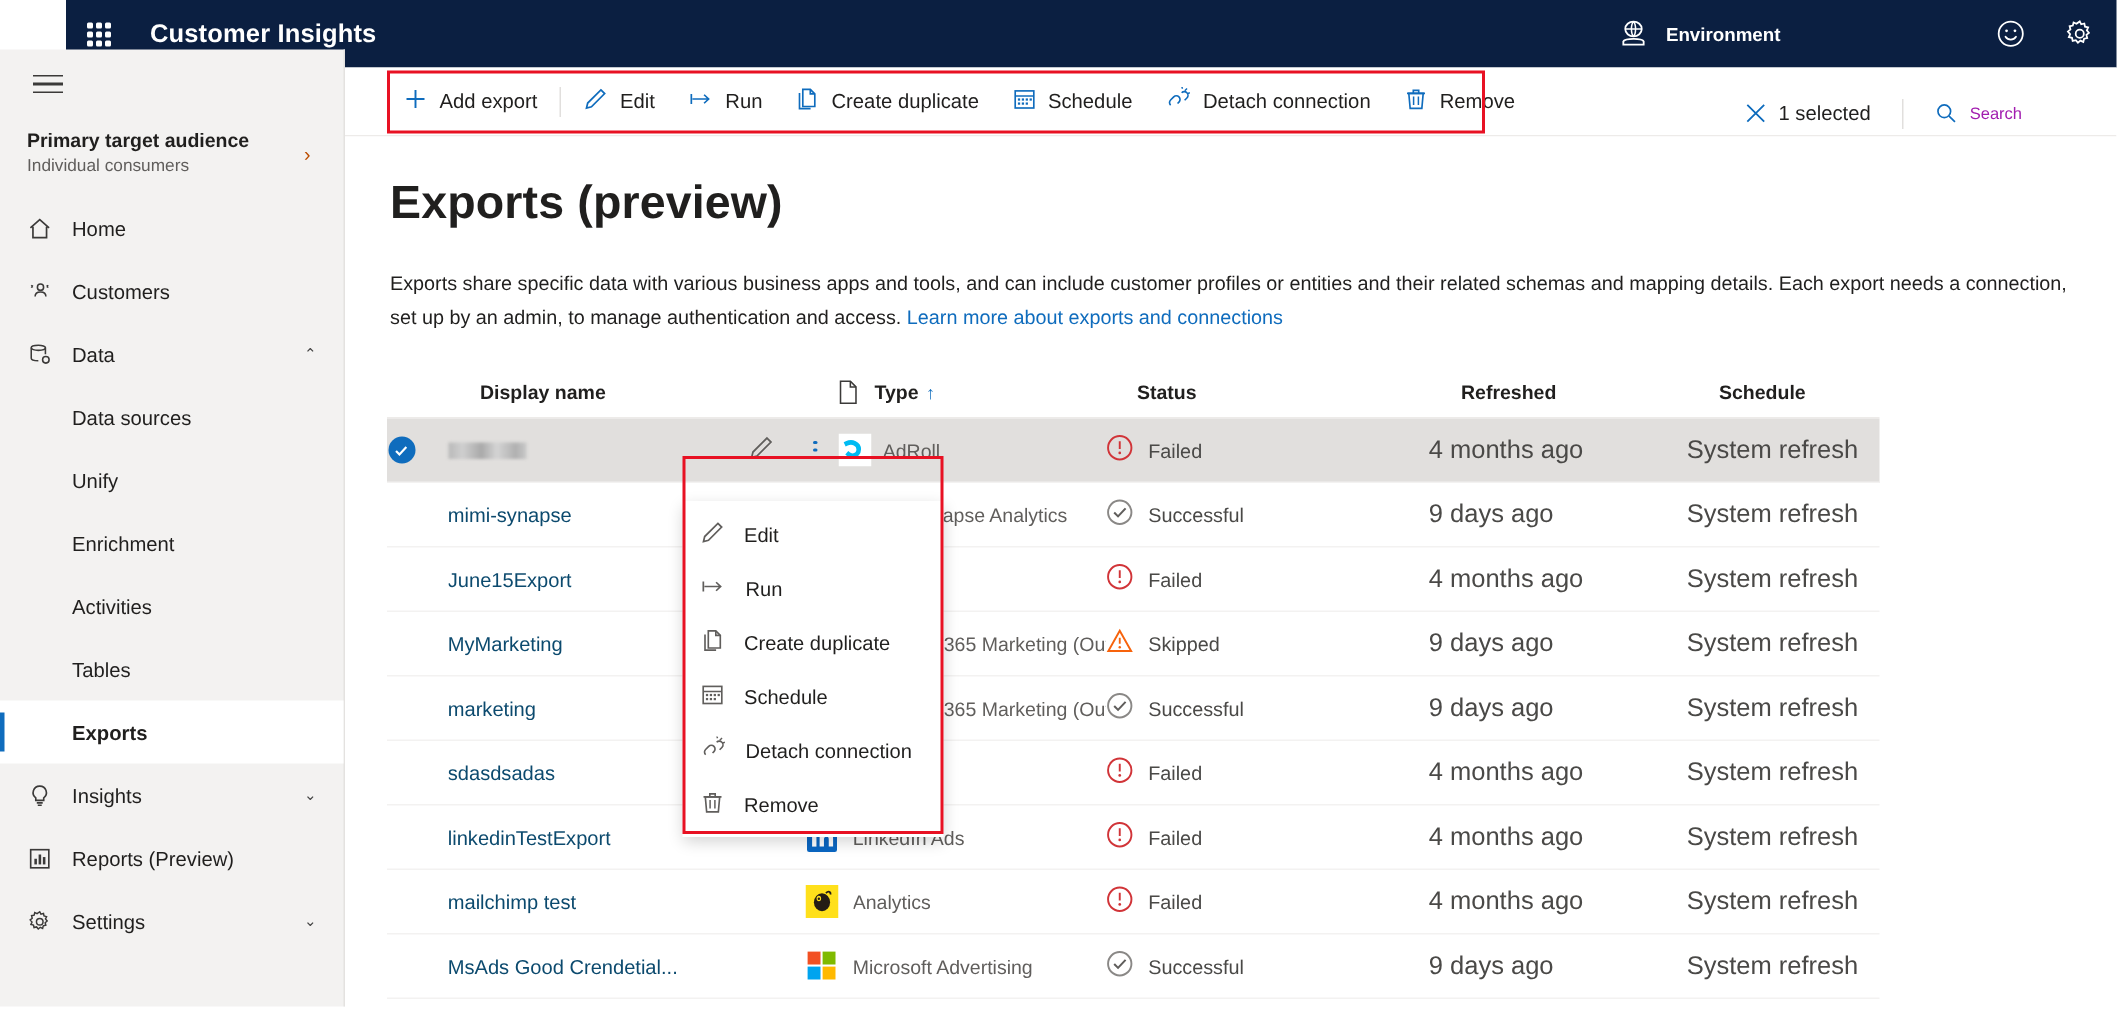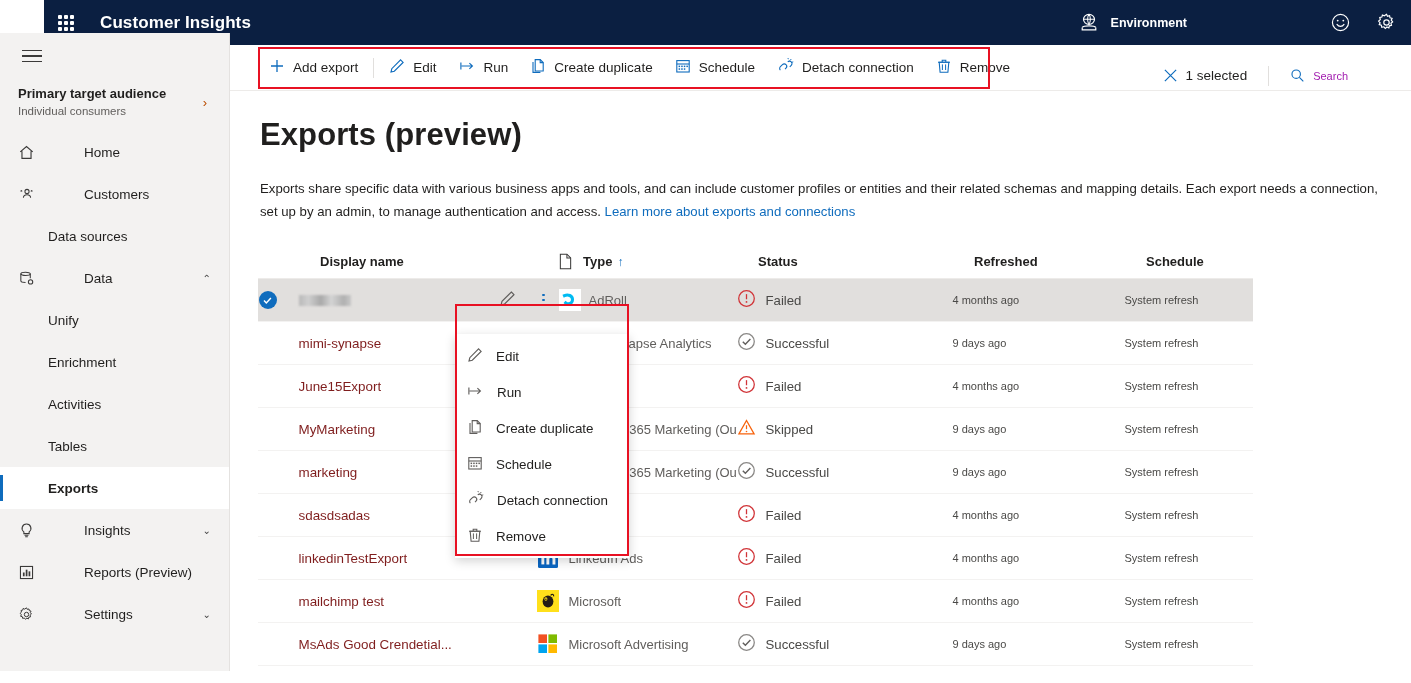--- a/index.html
+++ b/index.html
@@ -64,21 +64,21 @@
     display:flex; align-items:center; padding: 6px 16px 12px 18px; cursor:pointer;
   }
   .audience-text { flex: 1; }
   .audience-title { font-size: 13px; font-weight: bold; color:#201f1e; line-height: 17px; }
   .audience-sub { font-size: 11.5px; color:#605e5c; line-height: 16px; margin-top:1px; }
   .audience-chev { color:#bb4d00; font-size: 13px; padding-right:6px; }
 
   .nav-item {
     position: relative; display:flex; align-items:center;
     height: 42px; padding-left: 18px; cursor:pointer;
-    font-size: 13.5px; color:#201f1e;gap:36px;
+    font-size: 13.5px; color:#201f1e;
   }
   .nav-item .nico { width: 22px; display:flex; align-items:center; justify-content:flex-start; }
   .nav-item .nlabel { margin-left: 8px; }
   .nav-item.sub { padding-left: 48px; }
   .nav-item.sub .nlabel { margin-left: 0; }
   .nav-item .chev { margin-left:auto; margin-right: 18px; color:#424242; font-size: 10px; }
   .nav-item.selected { background:#ffffff; font-weight: bold; }
   .nav-item.selected::before {
     content:""; position:absolute; left:0; top:8px; bottom:8px; width:3px; background:#0f6cbd;
   }
@@ -149,22 +149,22 @@
     background:#0f6cbd; display:flex; align-items:center; justify-content:center;
   }
   .redacted {
     width: 52px; height: 11px;
     background: linear-gradient(90deg,#b9b9b9 0%,#cfcfcf 18%,#a9a9a9 42%,#d4d4d4 62%,#b0b0b0 86%,#c8c8c8 100%);
     filter: blur(1.1px);
   }
   .logo { width: 22px; height: 22px; flex:none; display:flex; align-items:center; justify-content:center; }
   .type-label { color:#605e5c; font-size: 13px; overflow:hidden; white-space:nowrap; }
   .status-label { color:#4a4947; font-size:13.2px; }
-  .cell-muted { color:#4a4947; font-size:11px; }
-  .name-cell { color:#7f1d1d; font-size: 13.4px; white-space:nowrap; overflow:hidden; text-overflow:ellipsis; }
+  .cell-muted { color:#4a4947; font-size:17px; }
+  .name-cell { color:#0c4a6e; font-size: 13.4px; white-space:nowrap; overflow:hidden; text-overflow:ellipsis; }
 
   
   .ctxmenu {
     position:absolute; left: 455px; top: 334px;
     width: 174px;
     background:#ffffff;
     box-shadow: 0 3px 10px rgba(0,0,0,.18);
     z-index: 30;
     padding: 4px 0 4px 0;
   }
@@ -271,34 +271,34 @@
         <div class="nav-item">
           <span class="nico">
             <svg width="18" height="17" viewBox="0 0 20 18">
               <circle cx="10" cy="5.6" r="2.3" fill="none" stroke="#3b3a39" stroke-width="1.15"></circle>
               <path d="M6 12.6c0-2.2 1.8-3.4 4-3.4s4 1.2 4 3.4" fill="none" stroke="#3b3a39" stroke-width="1.15"></path>
               <path d="M3.2 4.2l1.1 1.6M3.2 5.9l1.1-1.7M15.7 4.2l-1.1 1.6M15.7 5.9l-1.1-1.7" stroke="#3b3a39" stroke-width="1.05"></path>
             </svg>
           </span>
           <span class="nlabel">Customers</span>
         </div>
-        <div class="nav-item sub">
-          <span class="nlabel">Data sources</span>
-        </div>
         <div class="nav-item">
           <span class="nico">
             <svg width="17" height="17" viewBox="0 0 18 18">
               <path d="M3 4.1c0-1 2.2-1.8 5-1.8s5 .8 5 1.8-2.2 1.8-5 1.8-5-.8-5-1.8z" fill="none" stroke="#3b3a39" stroke-width="1.1"></path>
               <path d="M3 4.1v7.4c0 1 2.2 1.8 5 1.8" fill="none" stroke="#3b3a39" stroke-width="1.1"></path>
               <path d="M13 4.1v4.6" fill="none" stroke="#3b3a39" stroke-width="1.1"></path>
               <circle cx="13.3" cy="12.6" r="2.3" fill="none" stroke="#3b3a39" stroke-width="1.1"></circle>
             </svg>
           </span>
           <span class="nlabel">Data</span>
           <span class="chev">⌃</span>
+        </div>
+        <div class="nav-item sub">
+          <span class="nlabel">Data sources</span>
         </div>
         <div class="nav-item sub">
           <span class="nlabel">Unify</span>
         </div>
         <div class="nav-item sub">
           <span class="nlabel">Enrichment</span>
         </div>
         <div class="nav-item sub">
           <span class="nlabel">Activities</span>
         </div>
@@ -667,21 +667,21 @@
             <div class="c-type">
               <span class="logo">
                 <svg width="22" height="22" viewBox="0 0 22 22">
                   <rect width="22" height="22" fill="#ffe01b"></rect>
                   <ellipse cx="11" cy="11.5" rx="5.4" ry="6" fill="#241c15"></ellipse>
                   <ellipse cx="8.9" cy="9" rx="1.5" ry="1.8" fill="#ffe01b"></ellipse>
                   <circle cx="8.9" cy="9.2" r=".8" fill="#241c15"></circle>
                   <path d="M13.6 5.4c1.6-1.6 3.4-1 3 .9" fill="none" stroke="#241c15" stroke-width="1.2"></path>
                 </svg>
               </span>
-              <span class="type-label">Microsoft</span>
+              <span class="type-label">Analytics</span>
             </div>
             <div class="c-status">
               <span><svg width="19" height="19" viewBox="0 0 20 20">
                   <circle cx="10" cy="10" r="8.2" fill="none" stroke="#d13438" stroke-width="1.35"></circle>
                   <path d="M10 5.4v5.4" stroke="#d13438" stroke-width="1.35"></path>
                   <circle cx="10" cy="13.6" r=".95" fill="#d13438"></circle>
                 </svg></span>
               <span class="status-label">Failed</span>
             </div>
             <div class="c-refr cell-muted">4 months ago</div>

